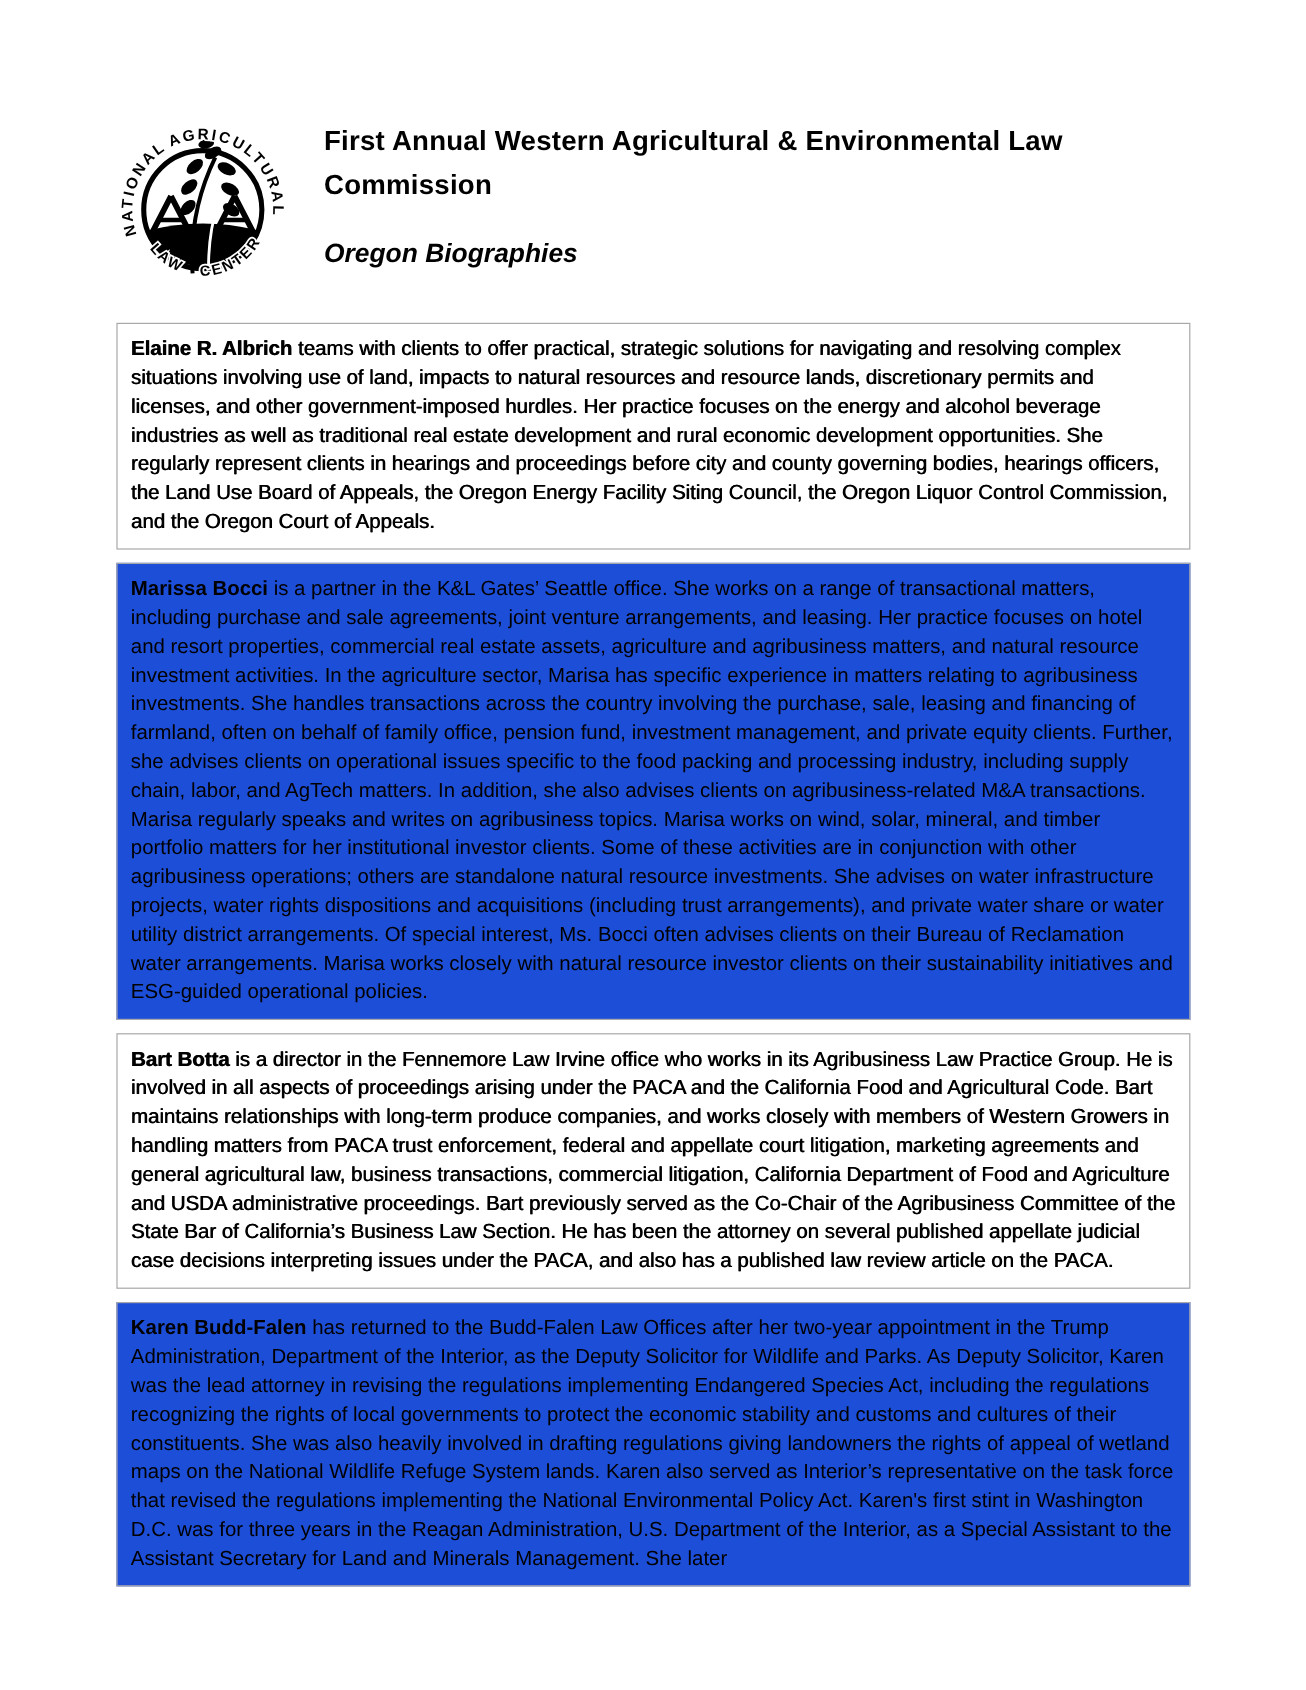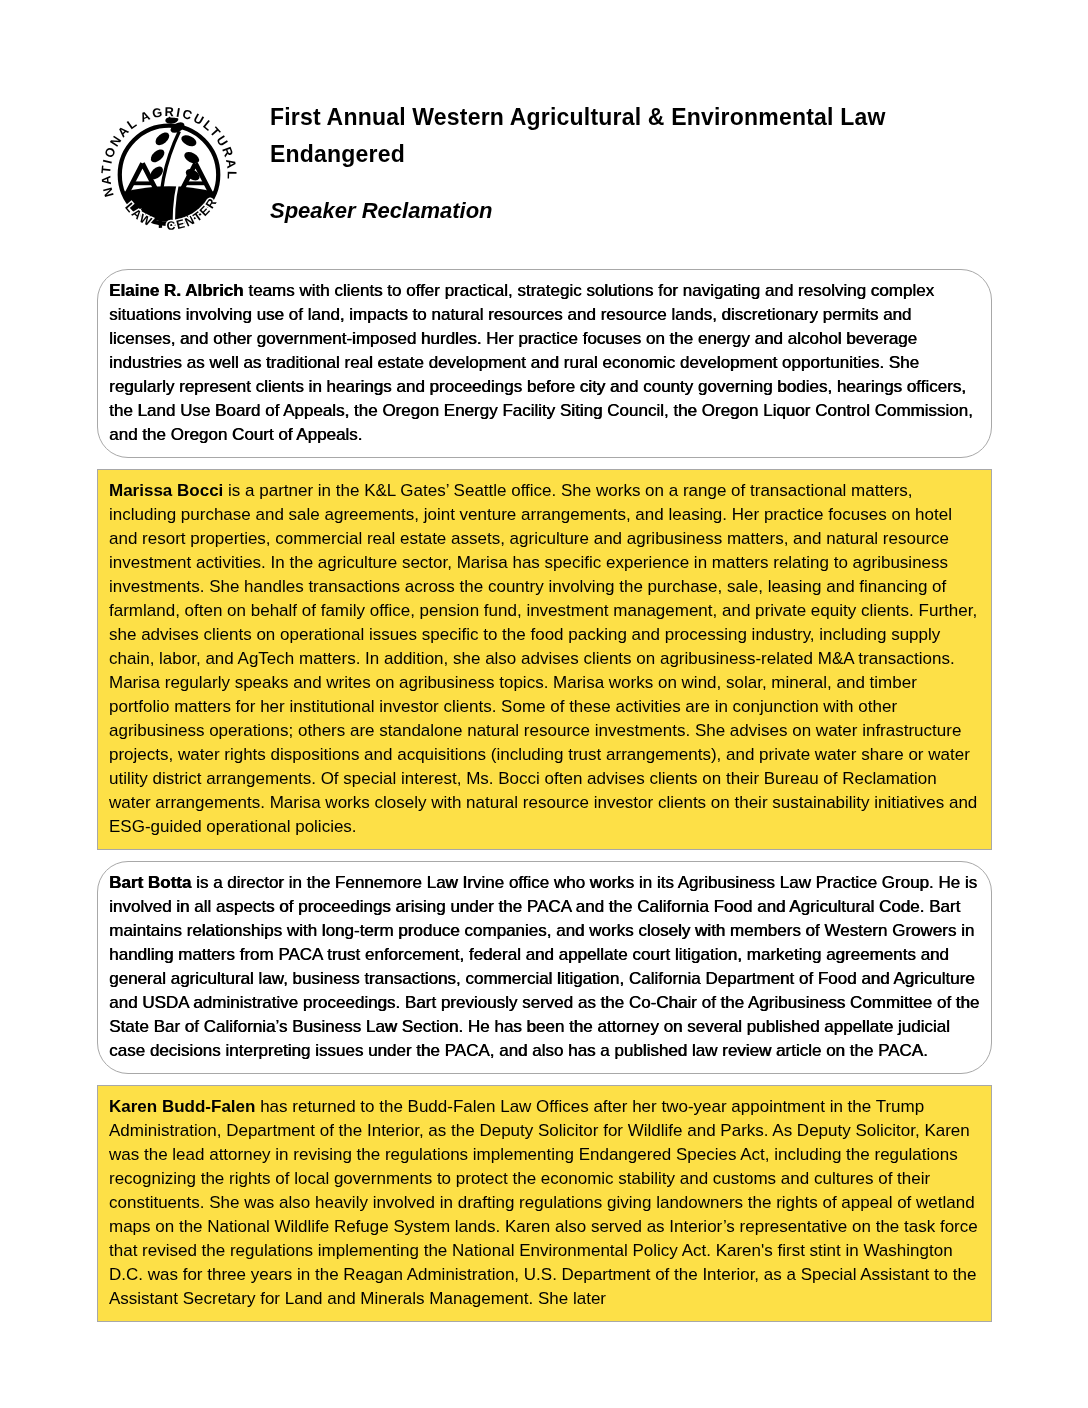--- a/index.html
+++ b/index.html
@@ -11,22 +11,22 @@
   .header{display:flex;align-items:flex-start;padding:95px 60px 0 98px;}
   .logo-wrap{width:142px;height:152px;flex:0 0 auto;}
   .titles{flex:1;padding-top:4px;padding-left:30px;}
   .title-line{font-size:23px;font-weight:bold;line-height:37px;letter-spacing:0.2px;}
   .subtitle{font-size:22px;font-weight:bold;font-style:italic;margin-top:23px;line-height:30px;}
 
   
   .content{padding:22px 96px 0 97px;}
   .bio-card{border:1px solid #a8a8a8;background:#ffffff;padding:9px 11px 10px 11px;
             margin-bottom:11px;font-size:17px;line-height:24px;}
-  .bio-card.shaded{background:#fde047;}
-  .bio-card.heavy{text-shadow:0.55px 0 0 currentColor;border-radius:31px;}
+  .bio-card.shaded{background:#1d4ed8;}
+  .bio-card.heavy{text-shadow:0.55px 0 0 currentColor;}
   .bio-name{font-weight:bold;}
   .bio-text{font-weight:normal;}
 
   
   .arc-text{font-family:"Liberation Sans",sans-serif;font-weight:bold;font-size:13.5px;
             letter-spacing:2.2px;fill:#000;stroke:#fff;stroke-width:3px;paint-order:stroke;}
   .arc-text-sm{font-family:"Liberation Sans",sans-serif;font-weight:bold;font-size:13px;
             letter-spacing:2px;fill:#000;stroke:#fff;stroke-width:3px;paint-order:stroke;}
 </style>
 </head>
@@ -79,22 +79,22 @@
           <textPath href="#arcBottom" startOffset="6%">LAW</textPath>
         </text>
         <text class="arc-text-sm">
           <textPath href="#arcBottom" startOffset="48%">CENTER</textPath>
         </text>
       </svg>
     </div>
 
     <div class="titles">
       <div class="title-line">First Annual Western Agricultural &amp; Environmental Law</div>
-      <div class="title-line">Endangered</div>
-      <div class="subtitle">Speaker Reclamation</div>
+      <div class="title-line">Commission</div>
+      <div class="subtitle">Oregon Biographies</div>
     </div>
   </div>
 
   <div class="content">
 
     <div class="bio-card heavy">
       <span class="bio-name">Elaine R. Albrich</span><span class="bio-text"> teams with clients to offer practical, strategic solutions for navigating and resolving complex situations involving use of land, impacts to natural resources and resource lands, discretionary permits and licenses, and other government-imposed hurdles. Her practice focuses on the energy and alcohol beverage industries as well as traditional real estate development and rural economic development opportunities.  She regularly represent clients in hearings and proceedings before city and county governing bodies, hearings officers, the Land Use Board of Appeals, the Oregon Energy Facility Siting Council, the Oregon Liquor Control Commission, and the Oregon Court of Appeals.</span>
     </div>
 
     <div class="bio-card shaded">

